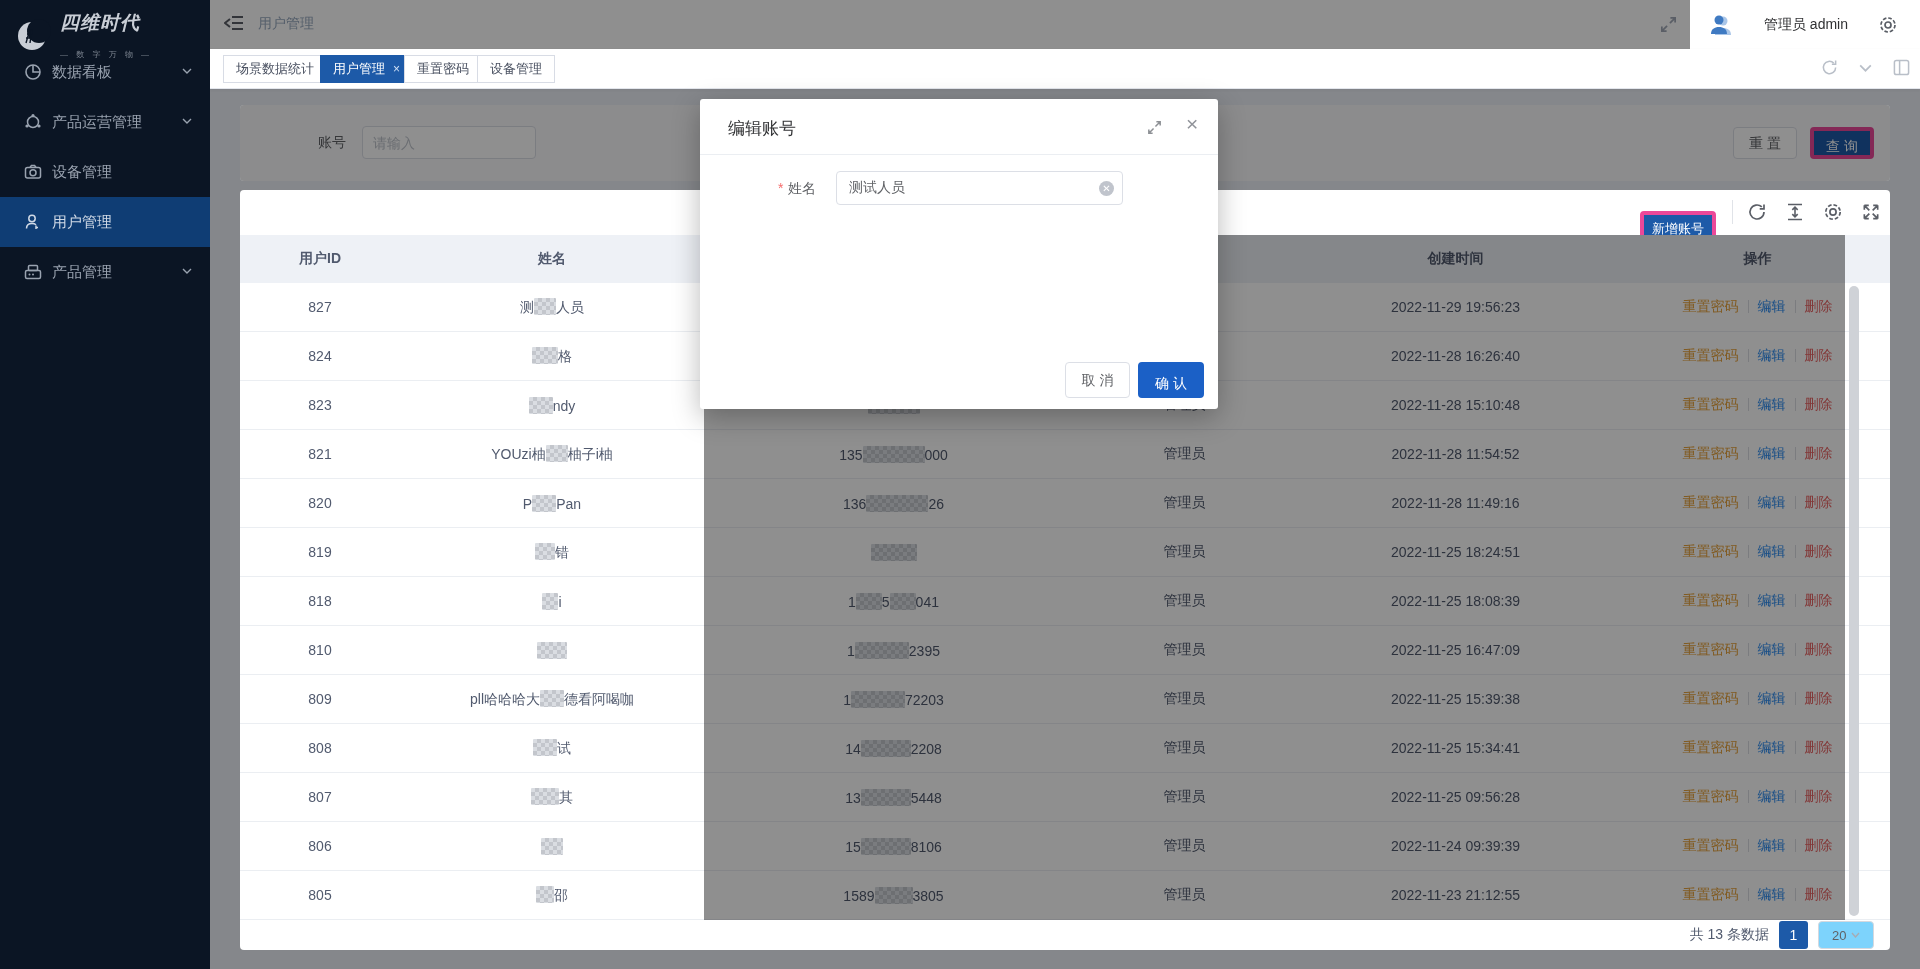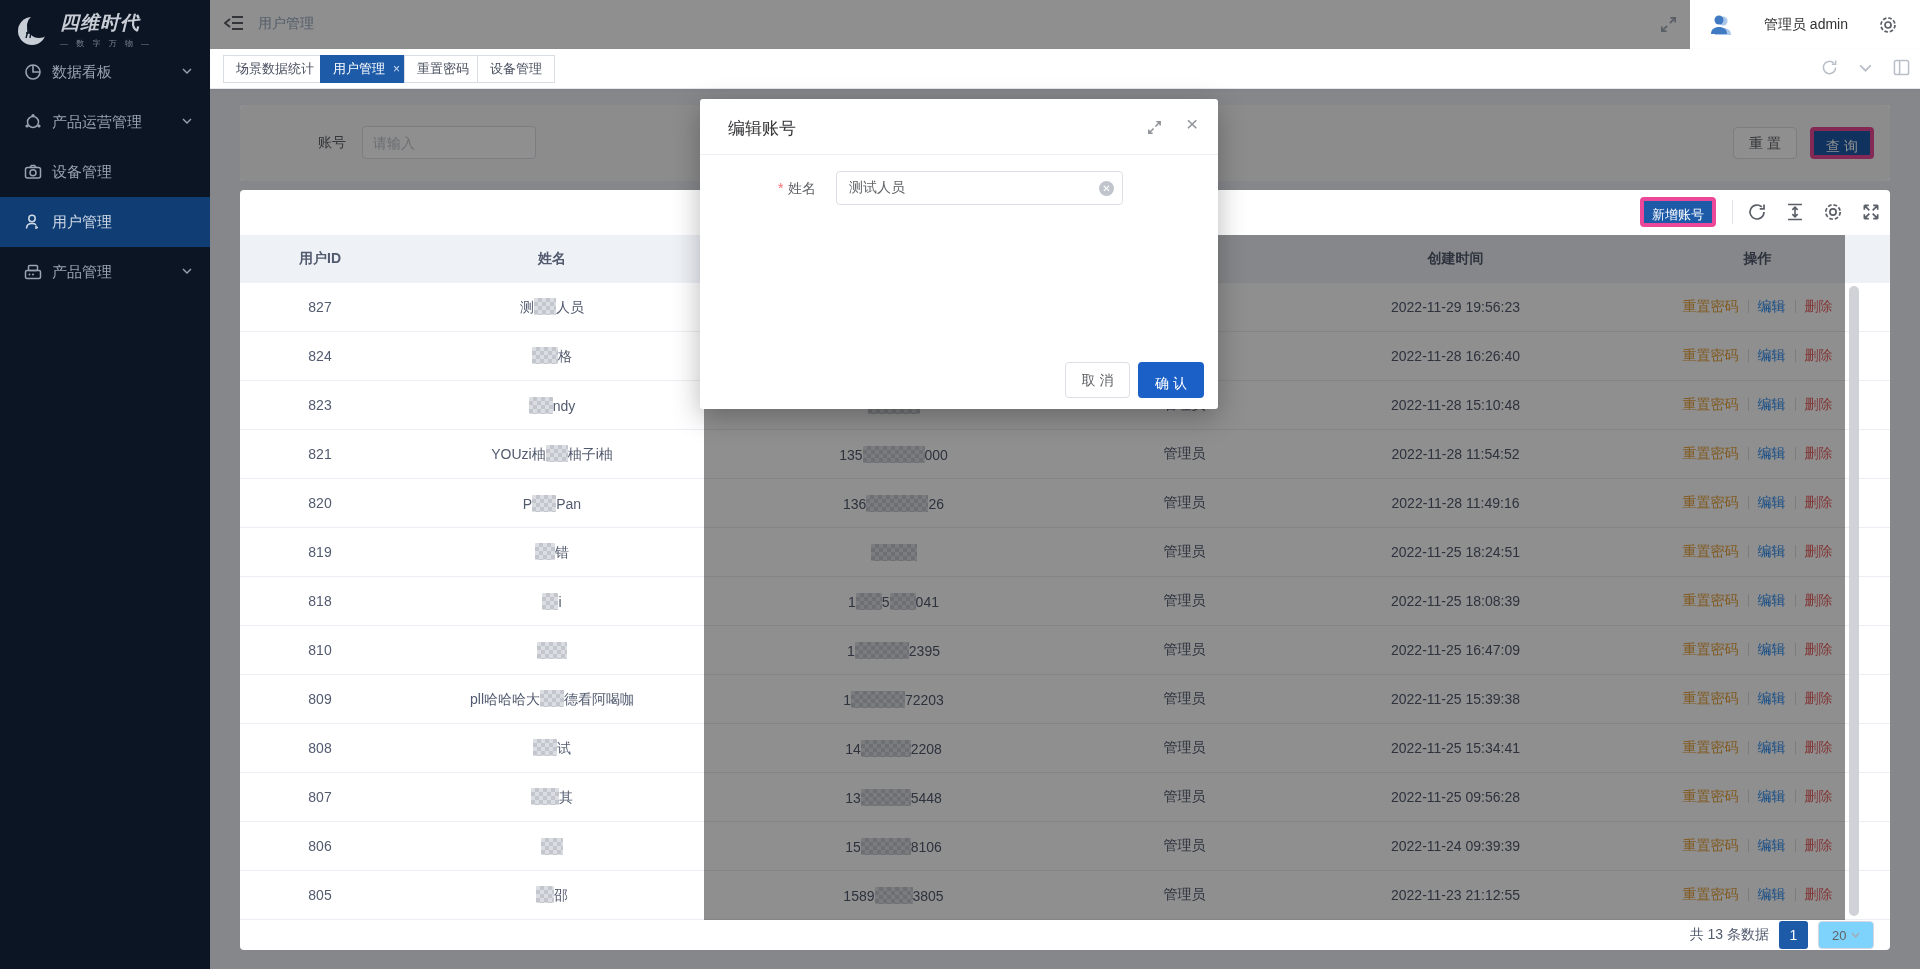--- a/index.html
+++ b/index.html
@@ -8,21 +8,21 @@
     position:relative; width:1920px; height:969px; overflow:hidden;
     font-family:"Liberation Sans","DejaVu Sans",sans-serif;
     background:#85878b; 
     color:#515a6e; font-size:14px;
   }
   
   .sidebar { position:absolute; left:0; top:0; width:210px; height:969px; background:#0b1524; z-index:40; }
   .logo-row { display:flex; align-items:center; padding:10px 14px 6px 16px; }
   .logo-txt { margin-left:8px; }
   .logo-name { color:#c9ced6; font-size:19px; font-weight:bold; font-style:italic; letter-spacing:1px; }
-  .logo-sub { color:#7d8591; font-size:8px; letter-spacing:3px; margin-top:2px; }
+  .logo-sub { color:#7d8591; font-size:8px; letter-spacing:3px; margin-top:13px; }
   .menu { position:absolute; left:0; top:47px; width:210px; }
   .menu-item { position:relative; height:50px; display:flex; align-items:center; padding-left:24px; color:#9aa3b0; font-size:15px; cursor:pointer; }
   .menu-item.active { background:#0f3d74; color:#cfd9e6; }
   .menu-item .mi { width:18px; height:18px; margin-right:10px; flex:0 0 18px; }
   .menu-item .arrow { position:absolute; right:18px; top:21px; }
   
   .header { position:absolute; left:210px; top:0; width:1710px; height:49px; background:#ffffff; z-index:20; }
   .header-dim { position:absolute; left:0; top:0; width:1480px; height:49px; background:rgba(0,0,0,0.44); z-index:2; }
   .hamburger { position:absolute; left:14px; top:14px; }
   .breadcrumb { position:absolute; left:48px; top:15px; font-size:14px; color:#97a8be; }
@@ -43,21 +43,21 @@
   .f-input { position:absolute; left:122px; top:21px; width:174px; height:33px; background:#fff; border:1px solid #dcdfe6; border-radius:4px; padding:0 10px; font-size:14px; color:#606266; }
   .f-input::placeholder { color:#bfc4cc; }
   .btn { display:inline-block; border-radius:4px; font-size:14px; text-align:center; cursor:pointer; }
   .btn-plain { background:#fff; border:1px solid #dcdfe6; color:#606266; }
   .btn-primary { background:#1d5aa8; border:4px solid #ec4899; color:#fff; }
   .f-reset { position:absolute; left:1493px; top:22px; width:64px; height:32px; line-height:30px; }
   .f-query { position:absolute; left:1570px; top:22px; width:64px; height:32px; line-height:30px; }
   
   .table-card { position:absolute; left:30px; top:101px; width:1650px; height:760px; background:#ffffff; border-radius:4px; }
   .tc-dim { position:absolute; left:464px; top:45px; width:1141px; height:685px; background:rgba(0,0,0,0.44); z-index:5; }
-  .add-btn { position:absolute; left:1400px; top:7px; width:76px; height:30px; line-height:28px; font-size:13px; }
+  .add-btn { position:absolute; left:1400px; top:21px; width:76px; height:30px; line-height:28px; font-size:13px; }
   .tb-sep { position:absolute; left:1492px; top:10px; width:1px; height:24px; background:#e0e3e8; }
   .tb-ic { position:absolute; top:12px; width:20px; height:20px; color:#5a5e66; cursor:pointer; display:inline-flex; }
   .thead { position:absolute; left:0; top:45px; width:1650px; height:48px; background:#eef1f6; display:flex; align-items:center; font-size:14px; color:#515a6e; font-weight:bold; }
   .tbody { position:absolute; left:0; top:93px; width:1650px; }
   .tr { display:flex; align-items:center; height:49px; border-bottom:1px solid #ebeef2; background:#fff; }
   .td,.th { text-align:center; overflow:hidden; white-space:nowrap; }
   .c0{width:160px}.c1{width:304px}.c2{width:379px}.c3{width:203px}.c4{width:339px}.c5{width:265px}
   .blur { display:inline-block; height:17px; vertical-align:-3px; border-radius:1px;
           background:repeating-conic-gradient(#c3c6cc 0% 25%, #dadde2 0% 50%) 0 0/8px 8px; }
   .lnk { cursor:pointer; font-size:14px; }

